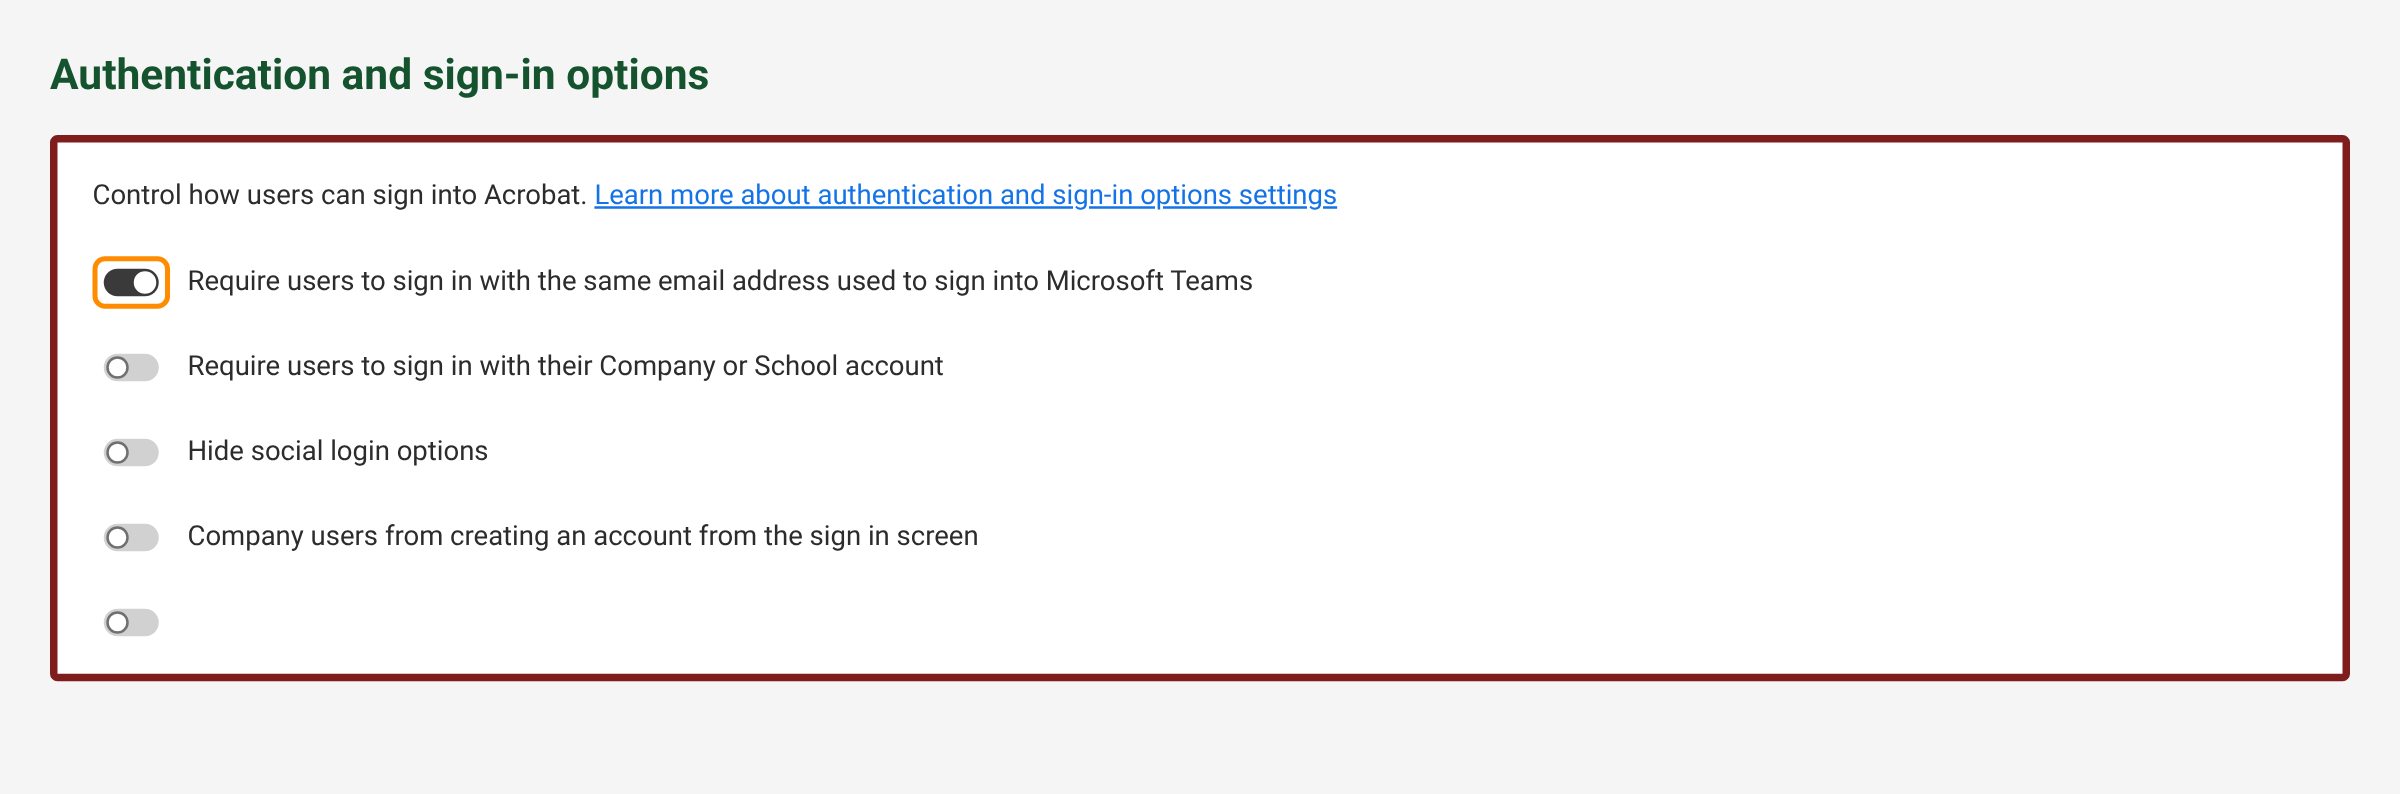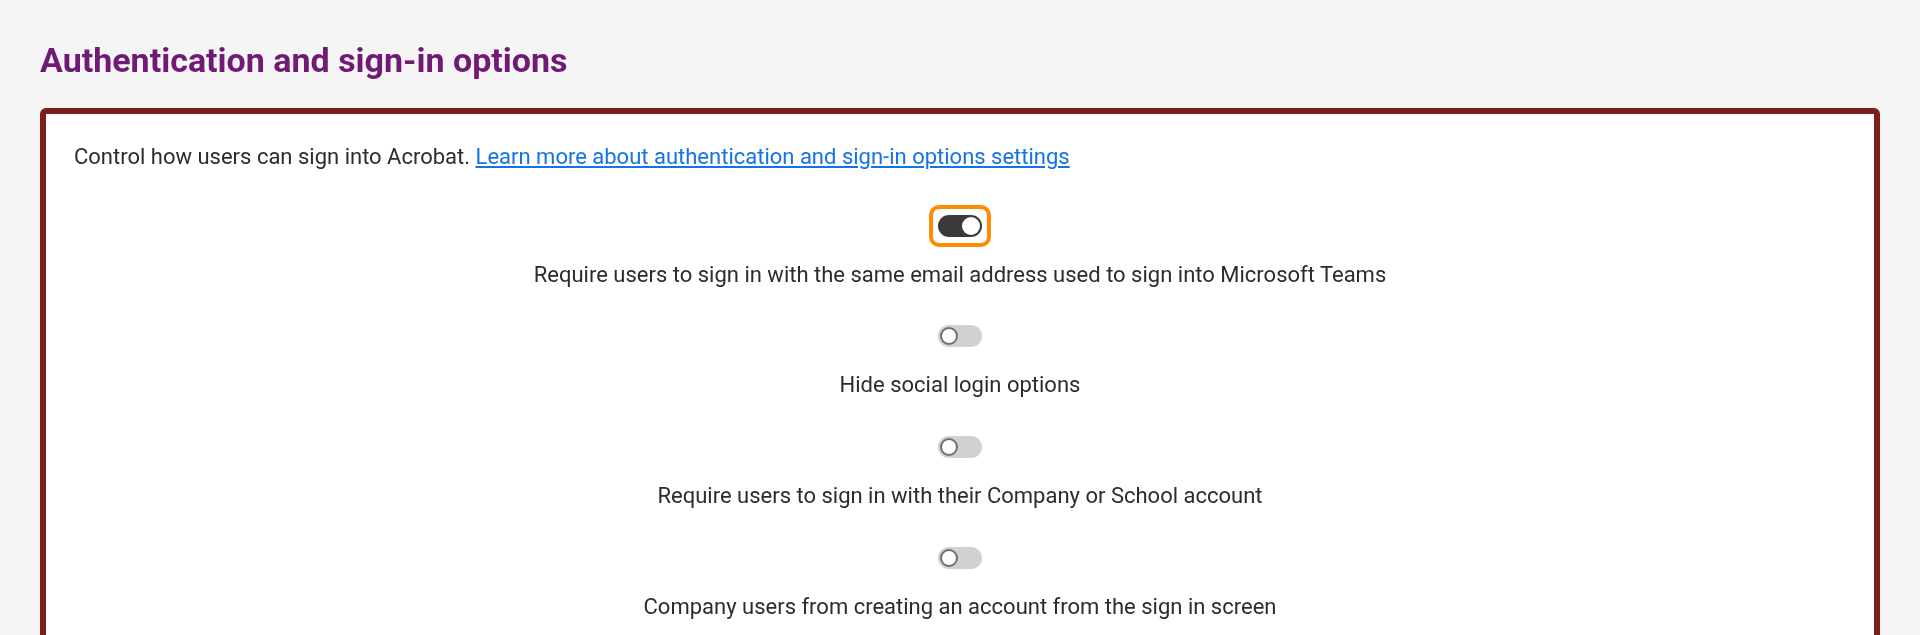--- a/index.html
+++ b/index.html
@@ -9,21 +9,21 @@
     }
     body {
       font-family: -apple-system, BlinkMacSystemFont, "Segoe UI", Roboto, Helvetica, Arial, sans-serif;
       background: #f5f5f5;
       padding: 40px;
       color: #2c2c2c;
     }
     .page-title {
       font-size: 34px;
       font-weight: 700;
-      color: #701a75;
+      color: #14532d;
       margin-bottom: 28px;
     }
     .card {
       background: #ffffff;
       border: 6px solid #7f1d1d;
       border-radius: 6px;
       padding: 28px 28px 20px 28px;
     }
     .description {
       font-size: 22px;
@@ -38,21 +38,20 @@
     }
     .options-list {
       display: flex;
       flex-direction: column;
       gap: 26px;
     }
     .option-row {
       display: flex;
       align-items: center;
       gap: 14px;
-      flex-direction: column;
     }
     .toggle-wrap {
       display: flex;
       align-items: center;
       justify-content: center;
       width: 62px;
       height: 42px;
       flex-shrink: 0;
     }
     .toggle-wrap.highlighted {
@@ -119,30 +118,30 @@
       </div>
       <span class="option-label">Require users to sign in with the same email address used to sign into Microsoft Teams</span>
     </div>
 
     <div class="option-row">
       <div class="toggle-wrap">
         <div class="toggle off">
           <div class="toggle-knob"></div>
         </div>
       </div>
-      <span class="option-label">Hide social login options</span>
+      <span class="option-label">Require users to sign in with their Company or School account</span>
     </div>
 
     <div class="option-row">
       <div class="toggle-wrap">
         <div class="toggle off">
           <div class="toggle-knob"></div>
         </div>
       </div>
-      <span class="option-label">Require users to sign in with their Company or School account</span>
+      <span class="option-label">Hide social login options</span>
     </div>
 
     <div class="option-row">
       <div class="toggle-wrap">
         <div class="toggle off">
           <div class="toggle-knob"></div>
         </div>
       </div>
       <span class="option-label">Company users from creating an account from the sign in screen</span>
     </div>

